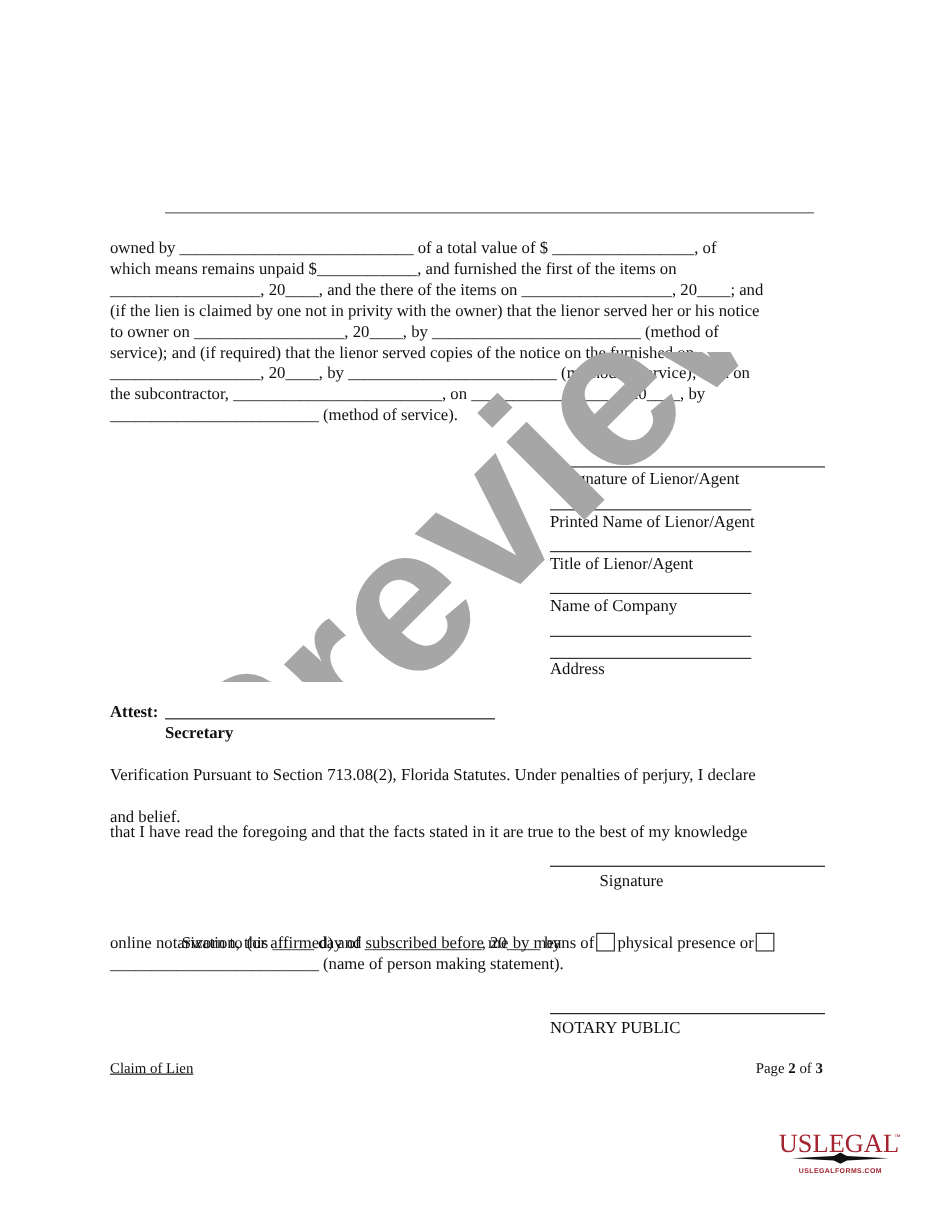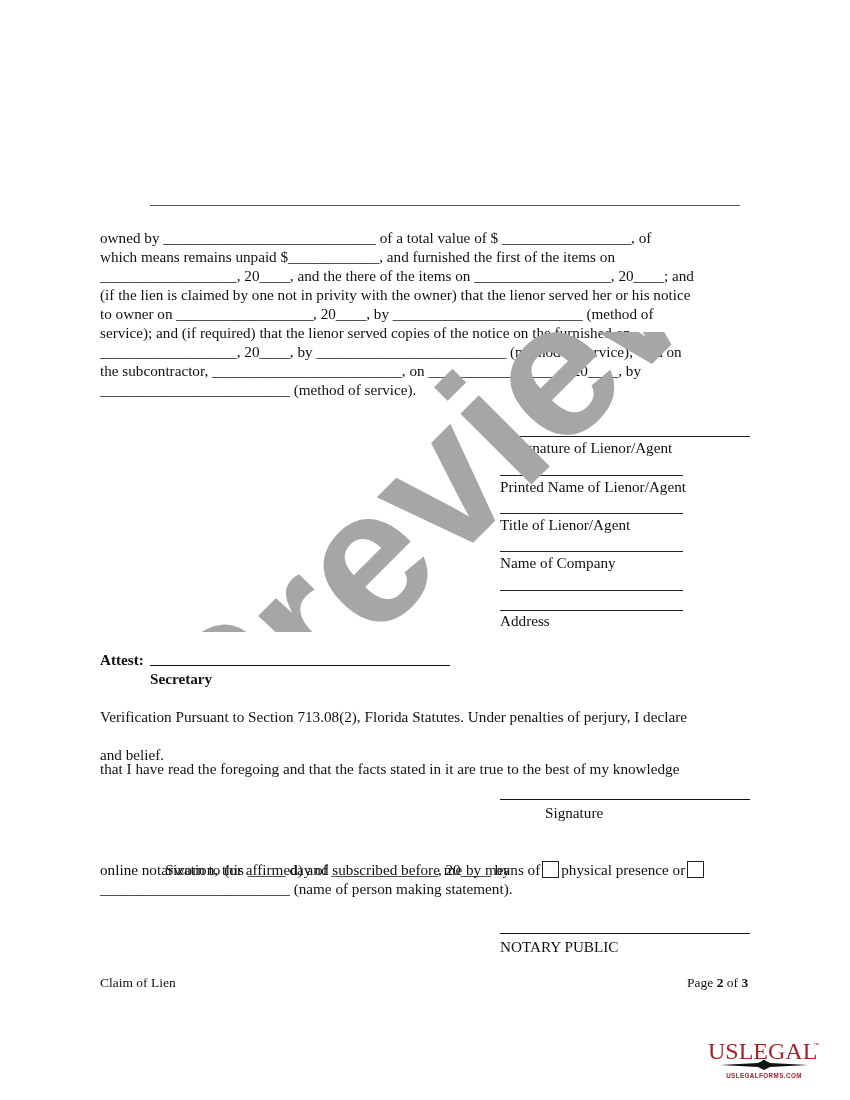--- a/index.html
+++ b/index.html
@@ -1,17 +1,17 @@
 <!DOCTYPE html>
 <html><head>
 <meta charset="utf-8">
 <style>
   html,body{margin:0;padding:0;background:#fff;}
   body{width:850px;height:1100px;position:relative;overflow:hidden;font-family:"Liberation Serif","DejaVu Serif",serif;color:#111;}
-  .page{position:absolute;left:0;top:12px;width:850px;height:960px;}
+  .page{position:absolute;left:0;top:0;width:850px;height:960px;}
   .line{position:absolute;font-size:15.2px;line-height:19px;white-space:pre;}
   .rule{position:absolute;border-top:1px solid #222;height:0;}
   .rule.thick{border-top:1.6px solid #111;}
   .bold{font-weight:bold;text-align:right;}
   .footer{position:absolute;font-size:13.5px;}
   .cb{display:inline-block;width:15px;height:15px;border:1px solid #222;vertical-align:-3px;margin:0 2px;}
   .watermark{position:absolute;left:75px;top:320px;width:720px;height:300px;pointer-events:none;}
   .watermark text{font-family:"Liberation Sans","DejaVu Sans",sans-serif;font-weight:bold;}
   .logo{position:absolute;left:706px;top:1025px;width:116px;height:44px;}
 </style>
@@ -61,21 +61,21 @@
 
   <div class="line" style="left:150px;top:829px;">
     <span>Sworn to (or affirmed) and subscribed before me by means of</span><span class="cb"></span><span>physical presence or</span><span class="cb"></span>
   </div>
   <div class="line" style="left:100px;top:848px;">online notarization, this _____ day of ______________, 20____ by</div>
   <div class="line" style="left:100px;top:867px;">_________________________ (name of person making statement).</div>
 
   <div class="rule thick" style="left:500px;top:921px;width:250px;"></div>
   <div class="line" style="left:500px;top:925px;">NOTARY PUBLIC</div>
 
-  <div class="footer" style="left:100px;top:963px;">Claim of Lien</div>
+  <div class="footer" style="left:100px;top:963px;text-decoration:underline;">Claim of Lien</div>
   <div class="footer" style="left:687px;top:963px;">
     <span>Page </span><b>2</b><span> of </span><b>3</b>
   </div>
 
   <svg class="watermark" viewBox="0 0 720 300">
     <text x="360" y="220" text-anchor="middle" font-size="190" fill="#a6a6a6" transform="rotate(-45 360 150)">Preview</text>
   </svg>
 
   <div class="logo">
     <svg width="116" height="44" viewBox="0 0 116 44">

